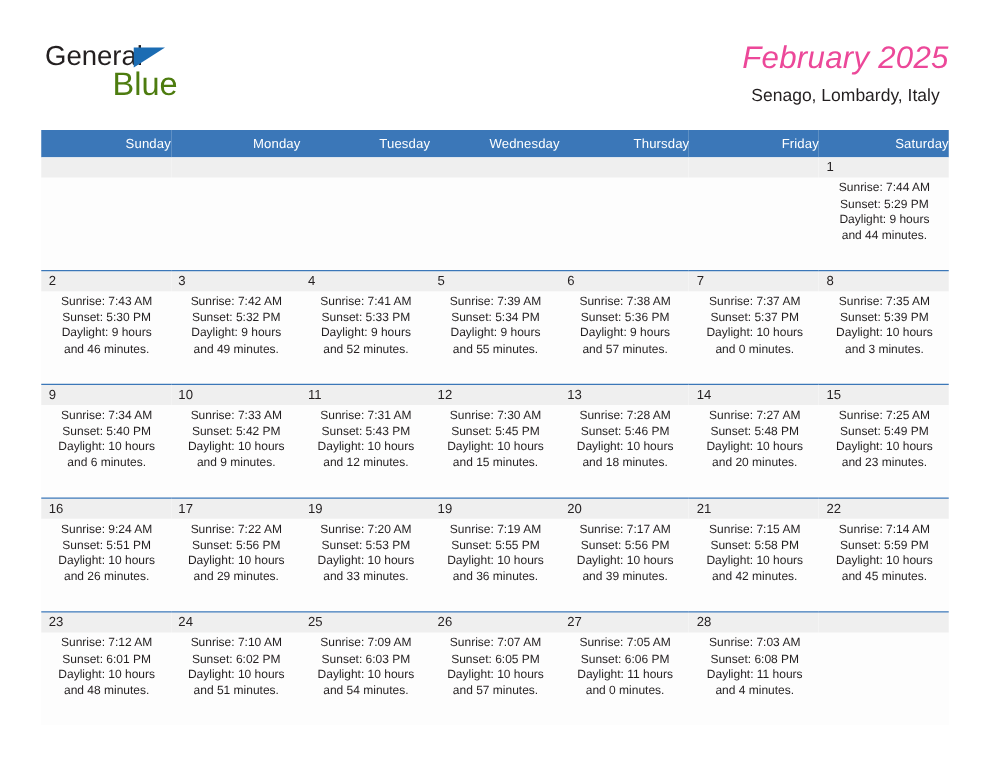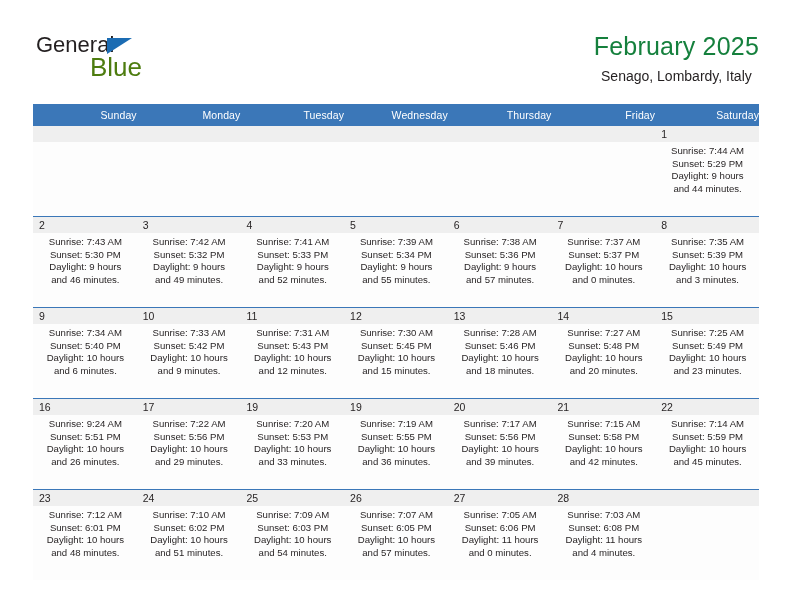--- a/index.html
+++ b/index.html
@@ -66,24 +66,25 @@
   }
   .title-block {
     position: absolute;
     right: 0;
     top: 0;
     text-align: right;
   }
   .cal-title {
     font-size: 25px;
     line-height: 32px;
-    color: #15803d;
+    color: #ec4899;
     font-weight: normal;
     margin: 0;
     letter-spacing: 0.2px;
+    font-style: italic;
   }
   .cal-subtitle {
     font-size: 14px;
     line-height: 20px;
     color: #231f20;
     margin: 4px 0 0 0;
     font-weight: normal;
     text-align: center;
   }
 

